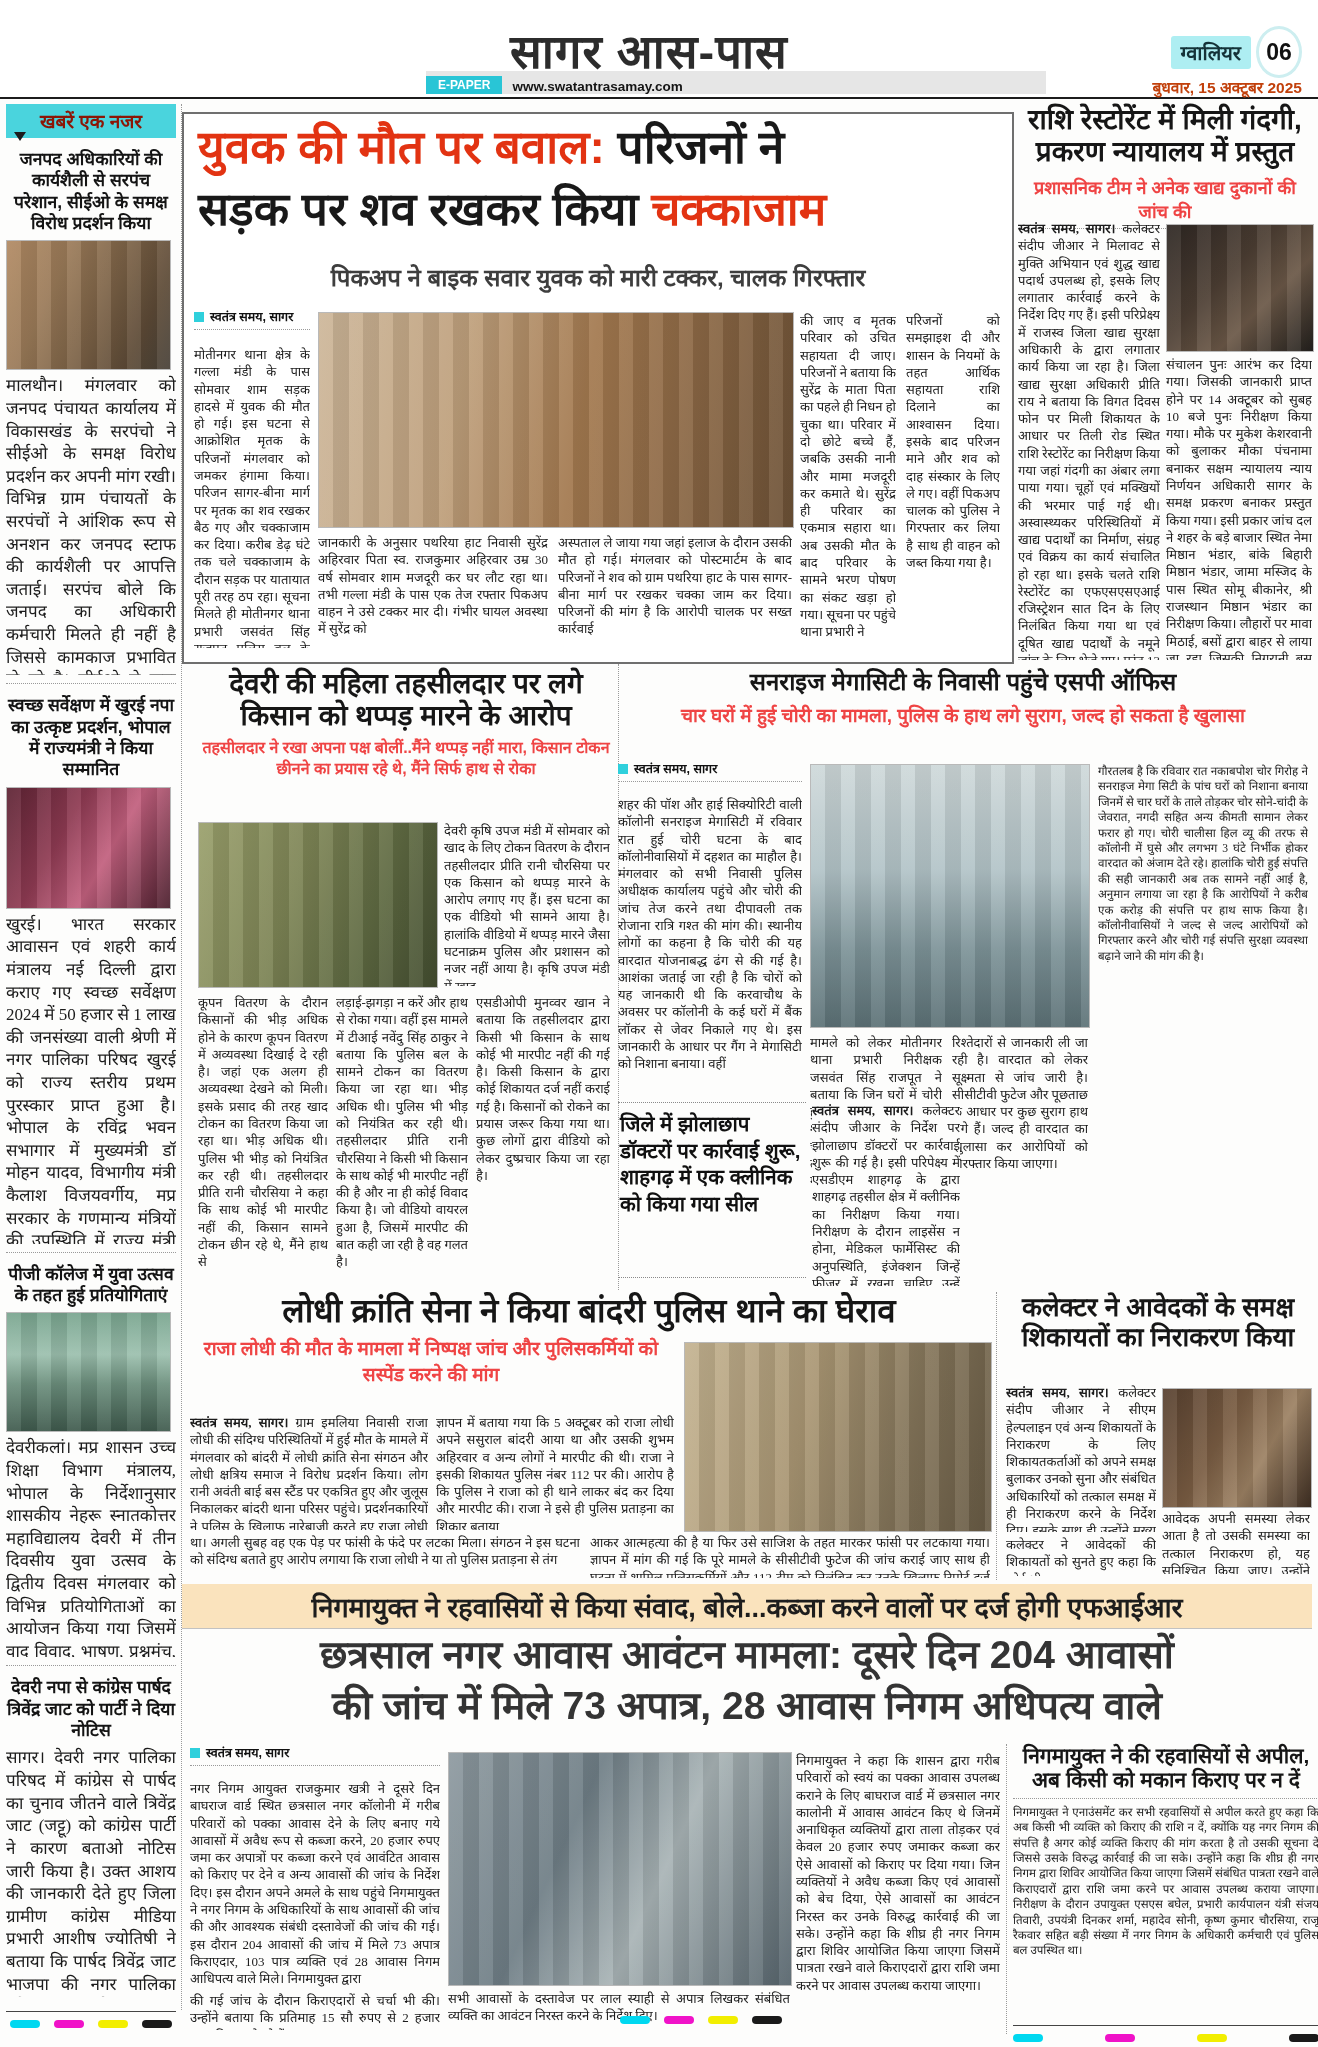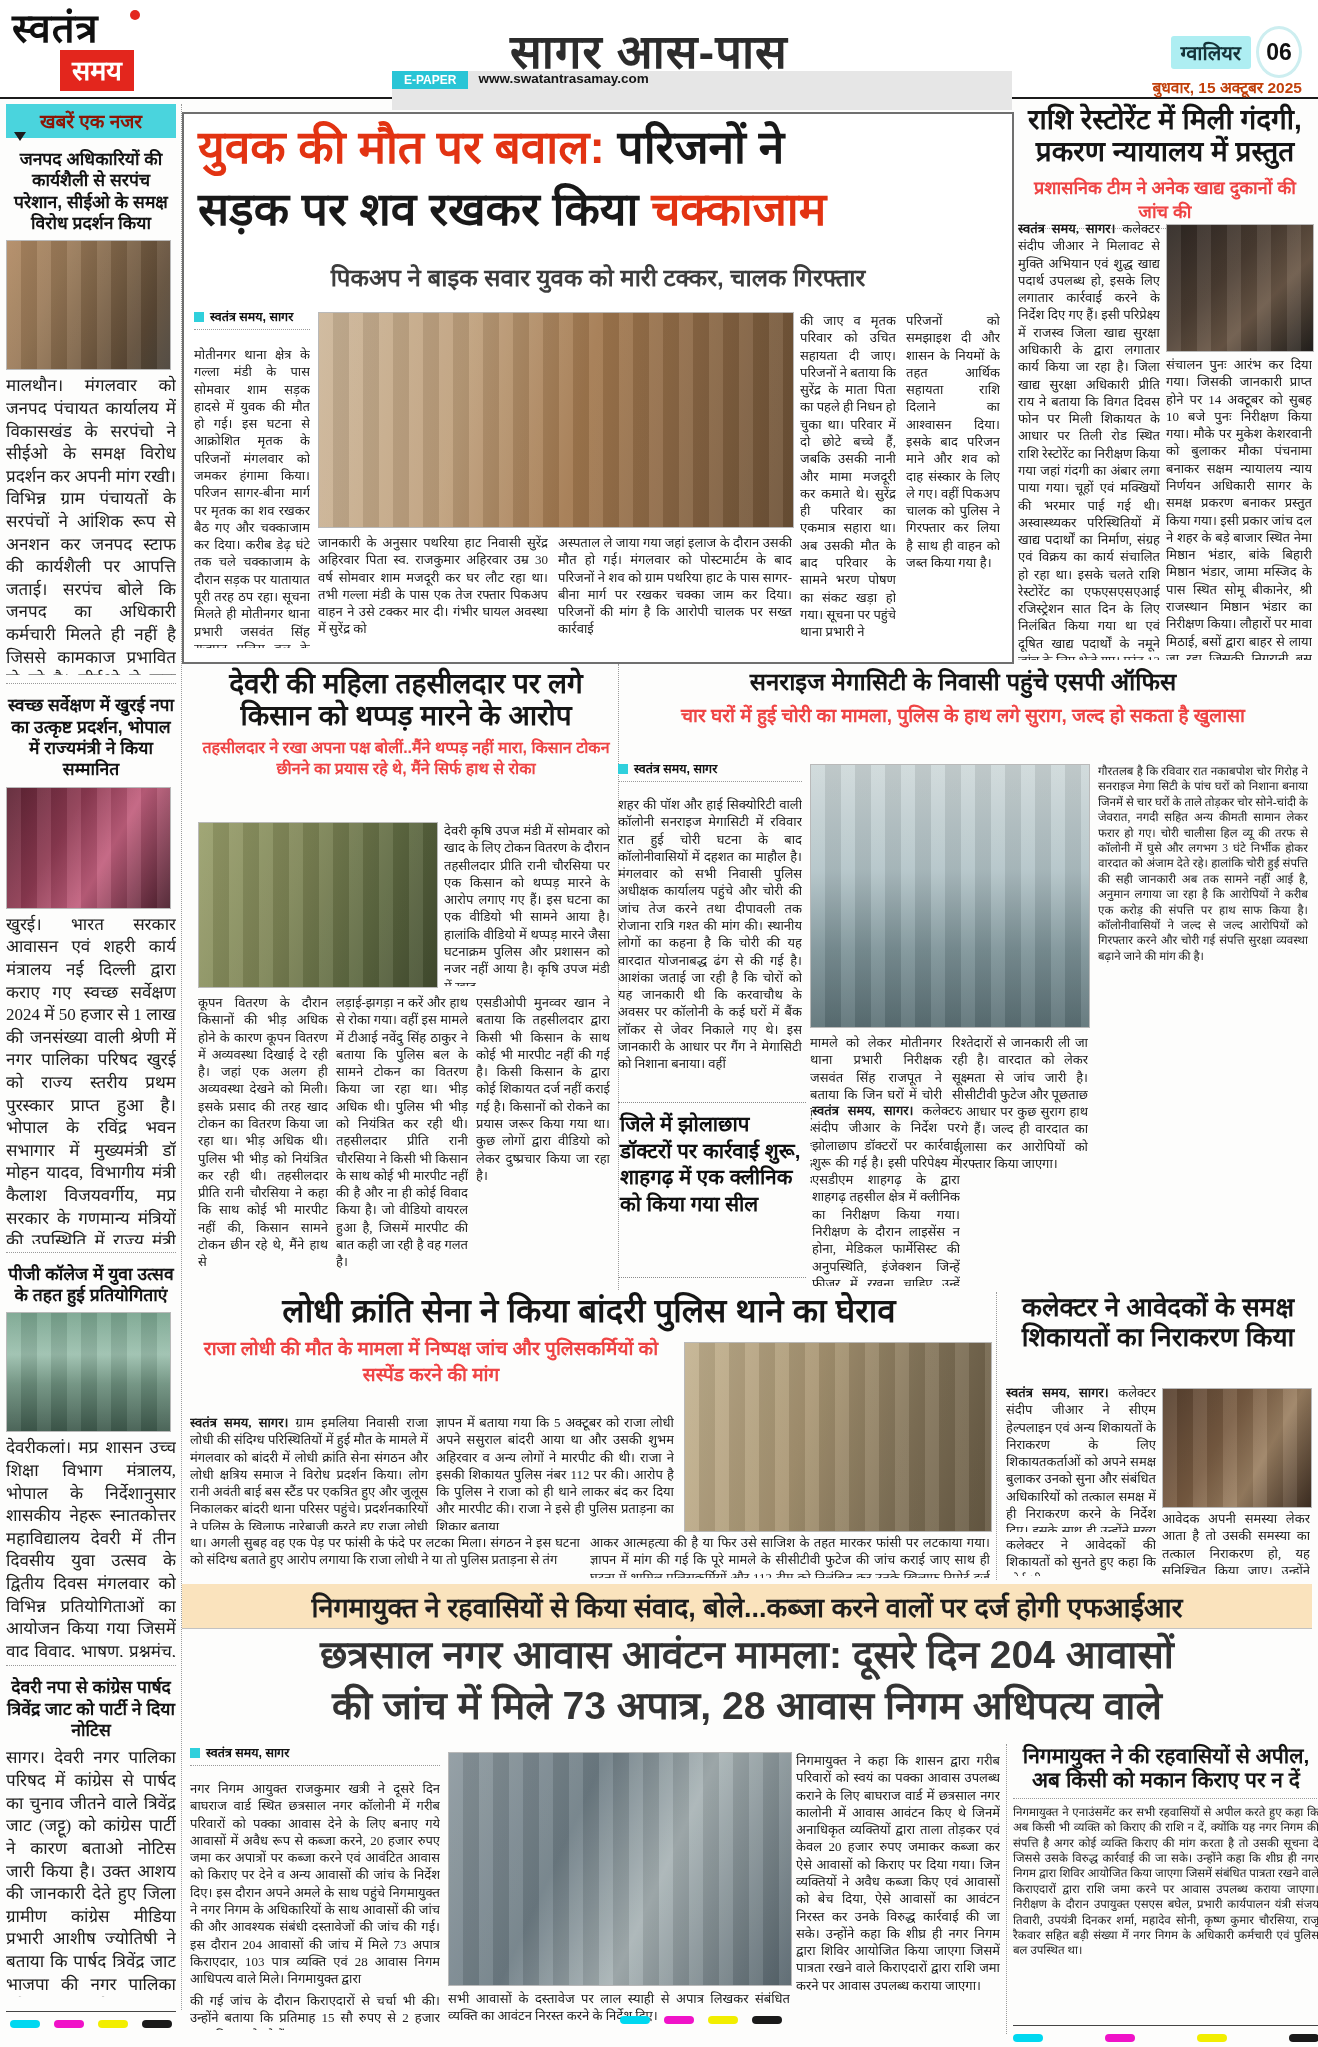--- a/index.html
+++ b/index.html
@@ -17,21 +17,21 @@
   .sq{width:10px;height:10px;background:#2fd0dc;display:inline-block;flex:0 0 auto;}
   
   .masthead{left:0;top:0;width:1318px;height:97px;border-bottom:2px solid #1c1c1c;background:#fff;}
   .logo1{font-size:40px;font-weight:bold;color:#101010;letter-spacing:1px;line-height:1;}
   .logo-dot{position:absolute;left:118px;top:2px;width:10px;height:10px;border-radius:50%;background:#e3261d;}
   .logo2{background:#e3261d;color:#fff;font-size:27px;font-weight:bold;padding:1px 12px 3px;display:inline-block;margin-top:2px;}
   .ptitle{font-size:47px;font-weight:bold;color:#2c2c2c;letter-spacing:1px;}
   .edchip{background:#aeeef2;color:#143238;font-size:20px;font-weight:bold;padding:3px 10px;border-radius:3px;}
   .ednum{width:40px;height:46px;background:#fff;border:3px solid #cdeef0;border-radius:50%;
          display:flex;align-items:center;justify-content:center;font-size:23px;font-weight:bold;color:#111;}
-  .epbar{background:#e6e6e6;display:flex;align-items:flex-start;height:39px;}
+  .epbar{background:#e6e6e6;display:flex;align-items:flex-end;height:23px;margin-left:34px;}
   .epchip{background:#29c5d6;color:#fff;font-size:12px;font-weight:bold;padding:2px 12px;}
   .epurl{font-size:13.5px;font-weight:bold;color:#141414;margin-left:10px;}
   .pdate{font-size:15.5px;font-weight:bold;color:#c2410c;}
   
   .sb{left:6px;top:104px;width:170px;height:1906px;border-right:1px dotted #9a9a9a;padding-right:5px;}
   .sbhead{background:#4ad4dd;color:#8c1606;font-weight:bold;font-size:19px;text-align:center;
           padding:4px 2px;position:relative;}
   .sbhead:after{content:"";position:absolute;left:8px;bottom:-9px;border:6px solid transparent;border-top:9px solid #1c1c1c;}
   .sbt{font-size:17.5px;font-weight:bold;text-align:center;color:#141414;line-height:1.22;margin:11px 0 6px;}
   .sb .b{font-size:17px;}
@@ -71,25 +71,20 @@
   .cmyk i{width:30px;height:8px;border-radius:4px;}
   .c1{background:#00d8f0;} .c2{background:#f012c8;} .c3{background:#f2ee00;} .c4{background:#1a1a1a;}
   .barline{border-top:1px solid #444;padding-top:8px;}
 </style>
 </head>
 <body>
 
 <div class="page">
 
   <div class="abs masthead">
-    <div class="abs" style="left:12px;top:8px;width:170px;">
-      <div class="logo1">स्वतंत्र</div>
-      <div class="logo-dot"></div>
-      <div style="text-align:center;"><span class="logo2">समय</span></div>
-    </div>
     <div class="abs ctr" style="left:300px;right:320px;top:18px;">
       <span class="ptitle">सागर आस-पास</span>
     </div>
     <div class="abs" style="right:16px;top:26px;display:flex;align-items:center;gap:5px;">
       <span class="edchip">ग्वालियर</span>
       <span class="ednum">06</span>
     </div>
     <div class="abs pdate" style="right:16px;top:76px;">बुधवार, 15 अक्टूबर 2025</div>
     <div class="abs epbar" style="left:392px;top:71px;width:620px;">
       <span class="epchip">E-PAPER</span>

